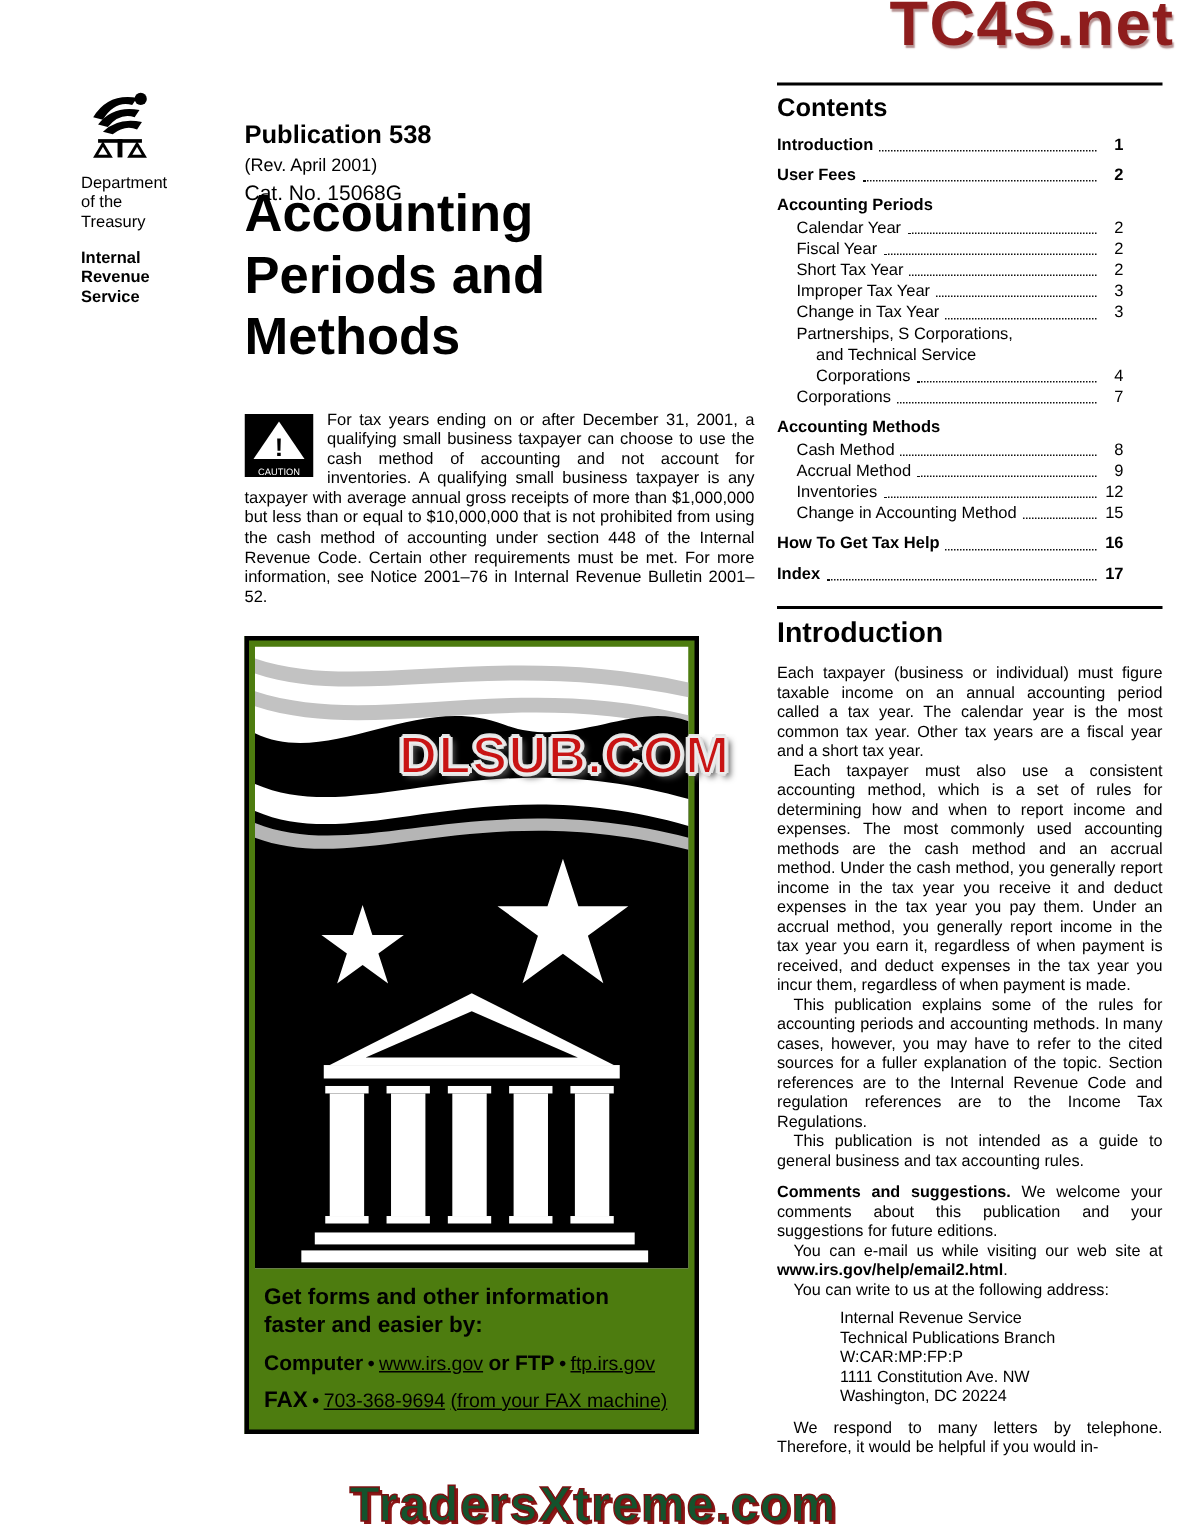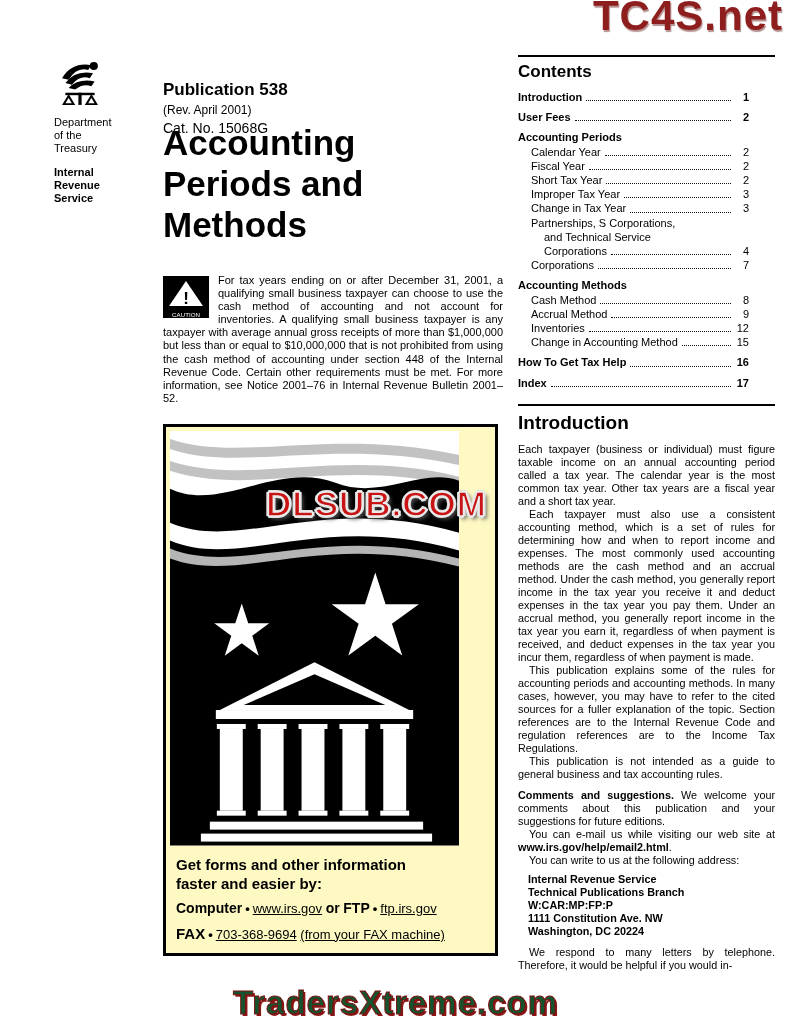--- a/index.html
+++ b/index.html
@@ -28,22 +28,22 @@
   .pub-cat { font-size:14px; margin-top:3px; }
   .main-title { position:absolute; left:163px; top:122px; font-size:35px; line-height:41px; font-weight:bold; }
 
   
   .caution { position:absolute; left:163px; top:274px; width:340px;
              font-size:11px; line-height:13.1px; text-align:justify; }
   .caution-icon { float:left; width:46px; margin:2px 9px 3px 0; }
   .caution-icon svg { width:46px; height:42px; display:block; }
 
   
-  .art-box { position:absolute; left:163px; top:424px; width:335px; height:532px;
-             border:3px solid #000; background:#fef9c3; }
+  .art-box { position:absolute; left:163px; top:424px; width:303px; height:532px;
+             border:3px solid #000; background:#4d7c0f; }
   .art { display:block; margin:4px; width:289px; }
   .get-forms { padding:5px 10px 0; }
   .gf-head { font-size:15px; font-weight:bold; line-height:19px; }
   .gf-line1 { margin-top:7px; font-size:13px; }
   .gf-line2 { margin-top:9px; font-size:13px; }
   .gf-line1 b, .gf-line2 b { font-size:14px; }
   b.fax { font-size:15px; }
   .u { text-decoration:underline; }
   .bullet { font-weight:bold; margin:0 3px; }
 
@@ -57,21 +57,21 @@
   .toc .trow:first-child { margin-top:0; }
   .trow.l1 { padding-left:13px; }
   .trow.l2 { padding-left:26px; }
   .ldr { flex:1; border-bottom:1.6px dotted #111; margin:0 2px 3px 4px; }
   .pg { width:16px; text-align:right; }
 
   .sect-title { font-size:19px; font-weight:bold; margin:6px 0 9px; }
   .body p { font-size:10.8px; line-height:13px; text-align:justify; }
   .ind { text-indent:11px; }
   .mt { margin-top:8px; }
-  .addr { margin:6px 0 6px 10px;font-weight:bold; }
+  .addr { margin:6px 0 6px 42px; }
   .addr div { font-size:10.8px; line-height:13px; }
 </style>
 </head>
 <body>
 
 <div class="page">
 
   <div class="wm-top">TC4S.net</div>
 
   <div class="logo">

